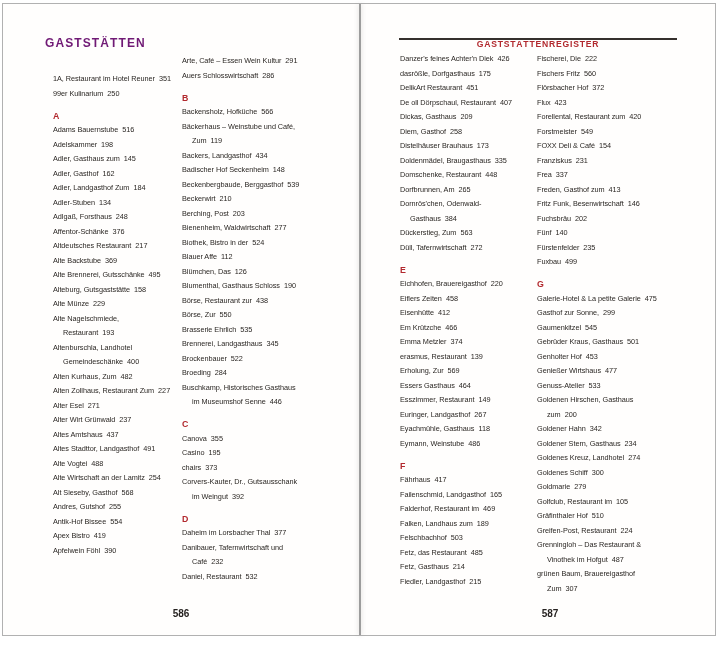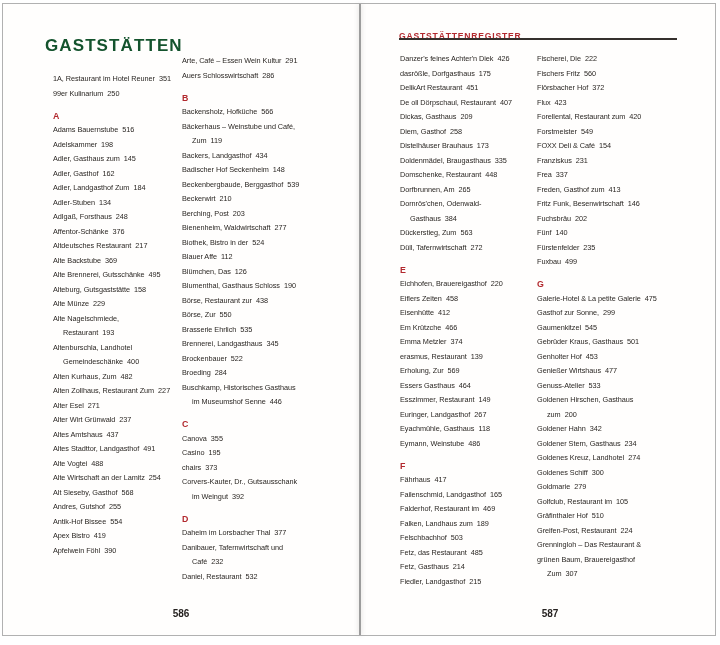--- a/index.html
+++ b/index.html
@@ -6,24 +6,24 @@
   html,body { width:720px; height:645px; background:#ffffff; overflow:hidden;
               font-family:"Liberation Sans","DejaVu Sans",sans-serif; }
   #canvas { position:relative; width:720px; height:645px; }
 
   .spread { position:absolute; left:2px; top:3px; width:714px; height:633px;
             border:1px solid #b1b1b1; background:#fffefd; }
 
   .gutter { position:absolute; left:359px; top:4px; width:2px; height:631px;
             background:#9c9c9c; box-shadow:0 0 5px rgba(80,75,70,0.25); }
 
-  .page-title { position:absolute; left:45px; top:36px; font-size:17px; font-weight:bold;
-                letter-spacing:1.1px; color:#14532d; }
-
-  .register-header { position:absolute; left:399px; top:31px; width:278px; text-align:left;
+  .page-title { position:absolute; left:45px; top:36px; font-size:12px; font-weight:bold;
+                letter-spacing:1.1px; color:#701a75; }
+
+  .register-header { position:absolute; left:399px; top:39px; width:278px; text-align:center;
                      font-size:8.6px; font-weight:bold; letter-spacing:0.8px; color:var(--accent,#b2292e); }
 
   .header-rule { position:absolute; left:399px; top:38px; width:278px; height:2px; background:#35302d; }
 
   .col { position:absolute; }
   .col-1 { left:45px;  top:72px; width:133px;margin-left:8px; }
   .col-2 { left:182px; top:54px; width:140px; }
   .col-3 { left:400px; top:52px; width:133px; }
   .col-4 { left:537px; top:52px; width:142px; }
 
@@ -189,17 +189,18 @@
       <div class="entry cont"><span>zum</span><span class="pg">200</span></div>
       <div class="entry"><span>Goldener Hahn</span><span class="pg">342</span></div>
       <div class="entry"><span>Goldener Stern, Gasthaus</span><span class="pg">234</span></div>
       <div class="entry"><span>Goldenes Kreuz, Landhotel</span><span class="pg">274</span></div>
       <div class="entry"><span>Goldenes Schiff</span><span class="pg">300</span></div>
       <div class="entry"><span>Goldmarie</span><span class="pg">279</span></div>
       <div class="entry"><span>Golfclub, Restaurant im</span><span class="pg">105</span></div>
       <div class="entry"><span>Gräfinthaler Hof</span><span class="pg">510</span></div>
       <div class="entry"><span>Greifen-Post, Restaurant</span><span class="pg">224</span></div>
       <div class="entry"><span>Grenningloh – Das Restaurant &amp;</span></div>
+      <div class="entry cont"><span>Vinothek im Hofgut</span><span class="pg">487</span></div>
       <div class="entry"><span>grünen Baum, Brauereigasthof</span></div>
       <div class="entry cont"><span>Zum</span><span class="pg">307</span></div>
     </div>
   <div class="pagenum right">587</div>
 </div>
 
 </body></html>

